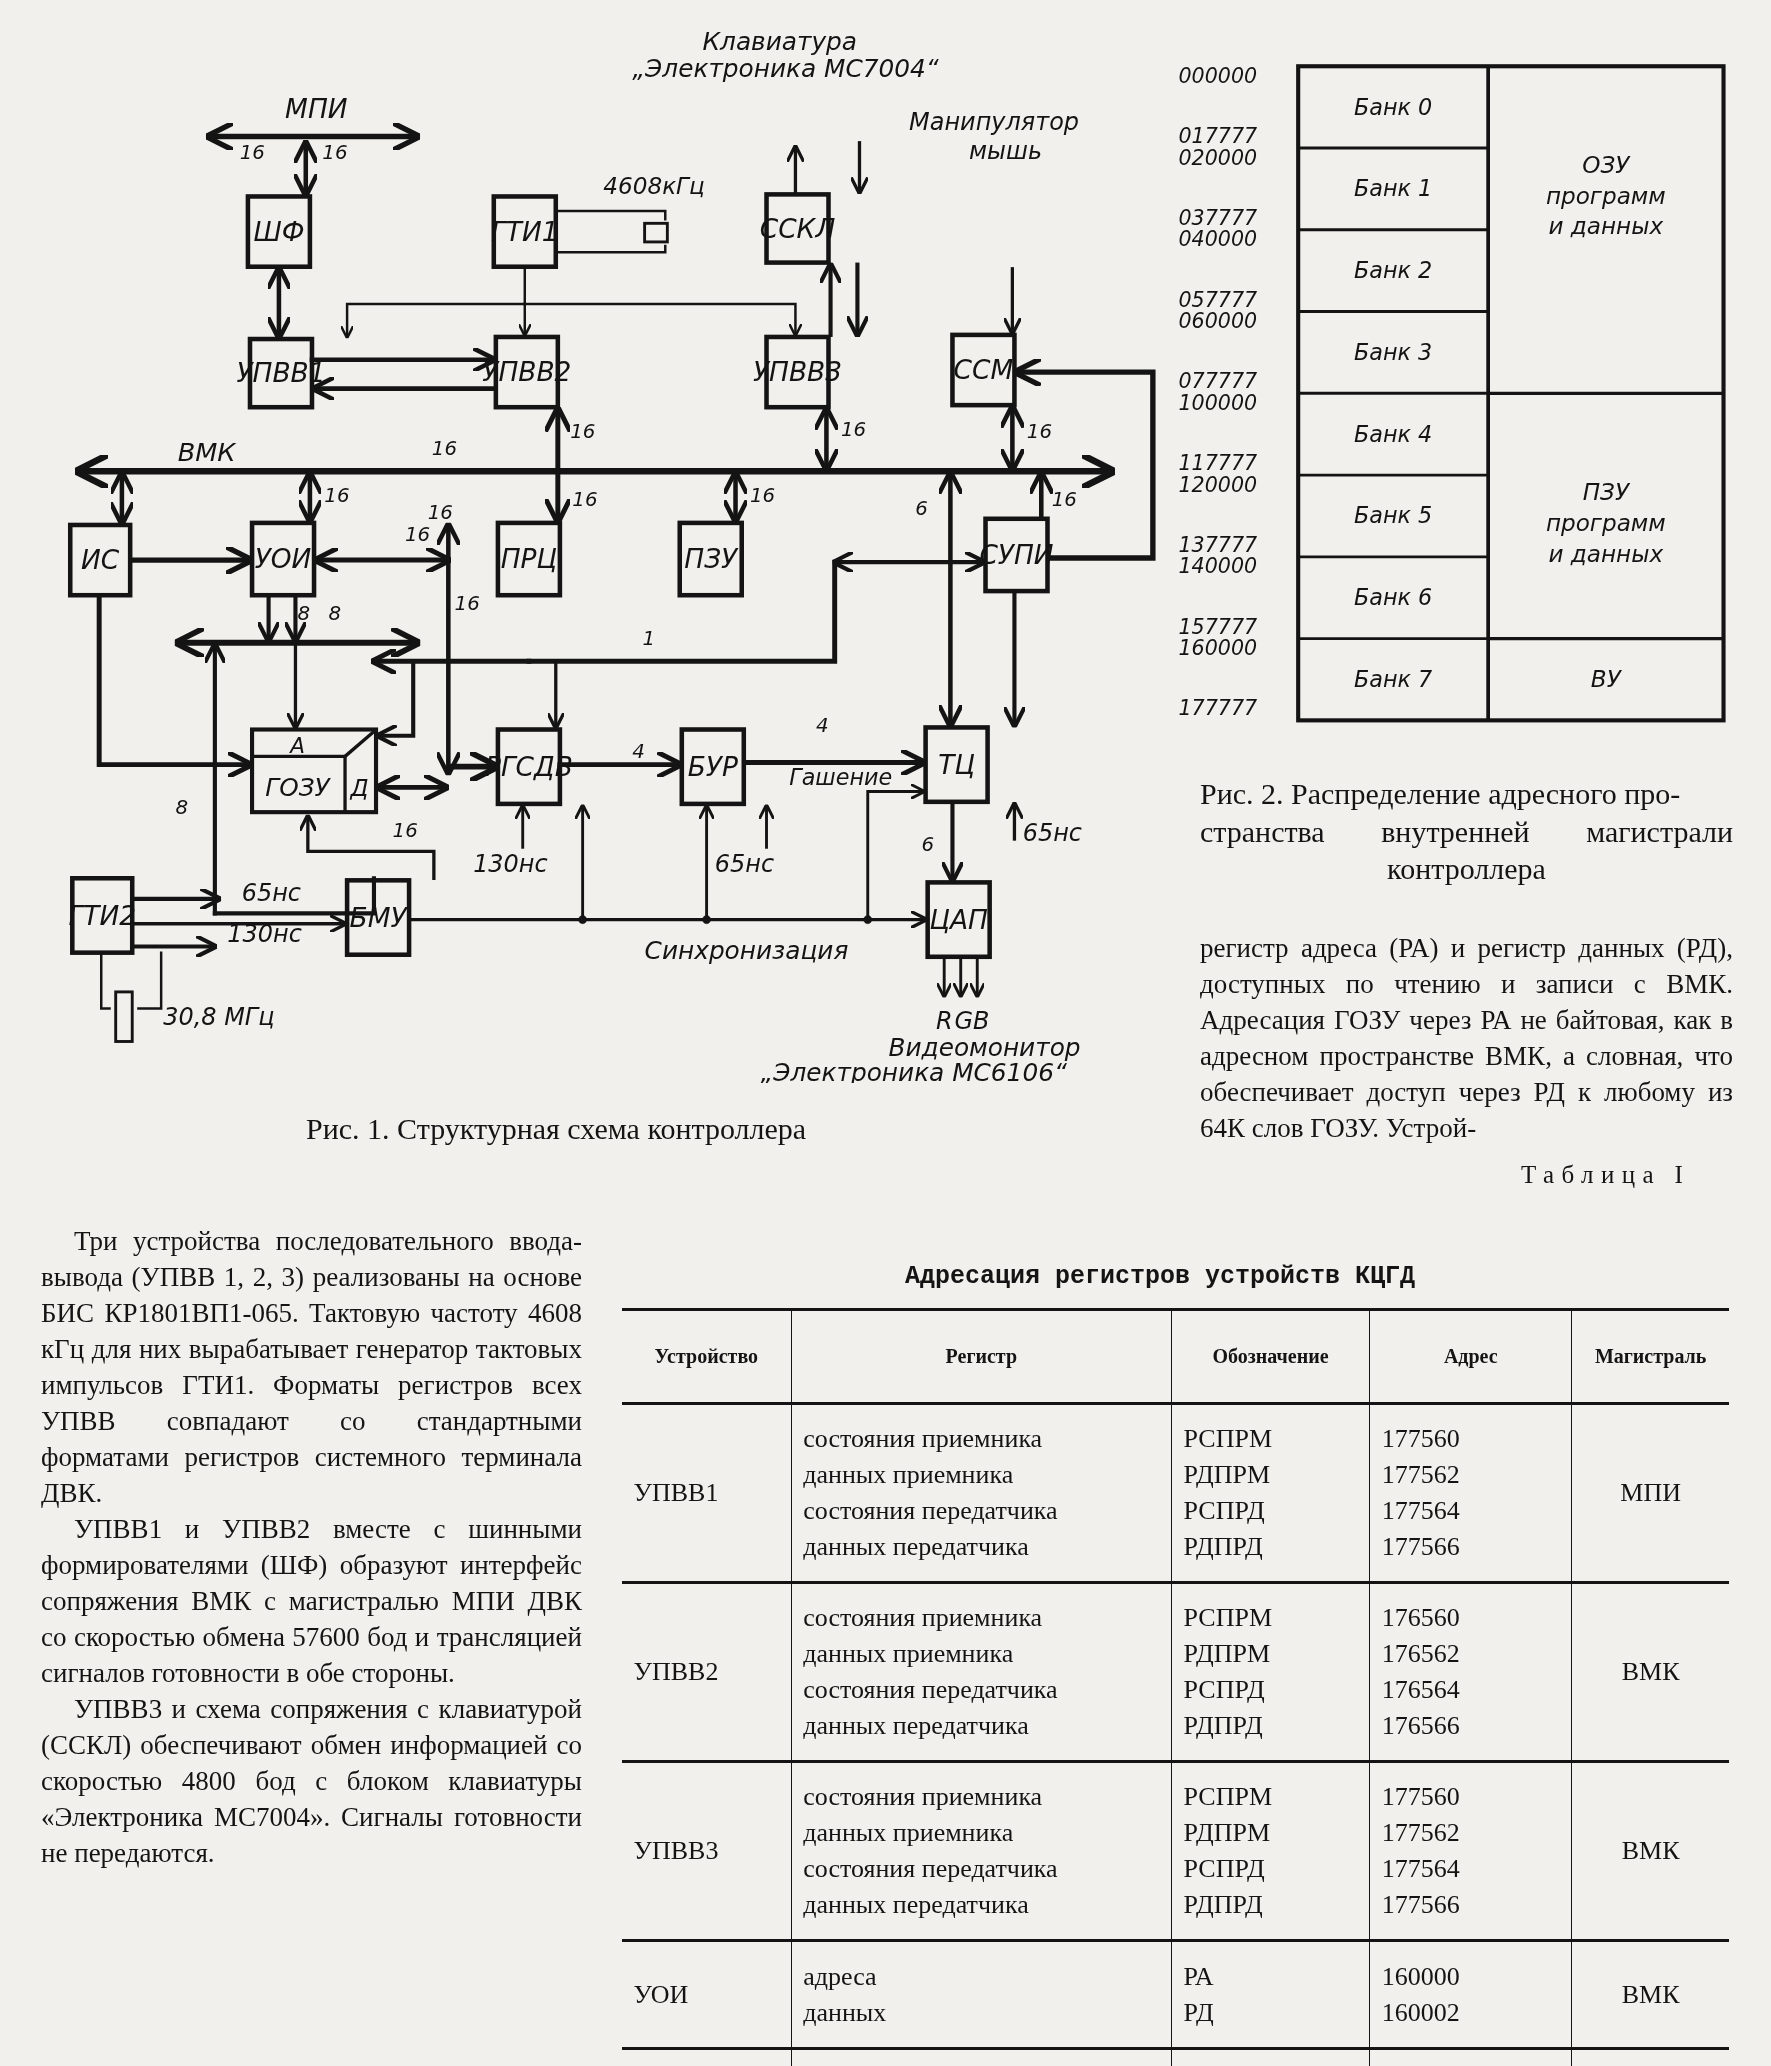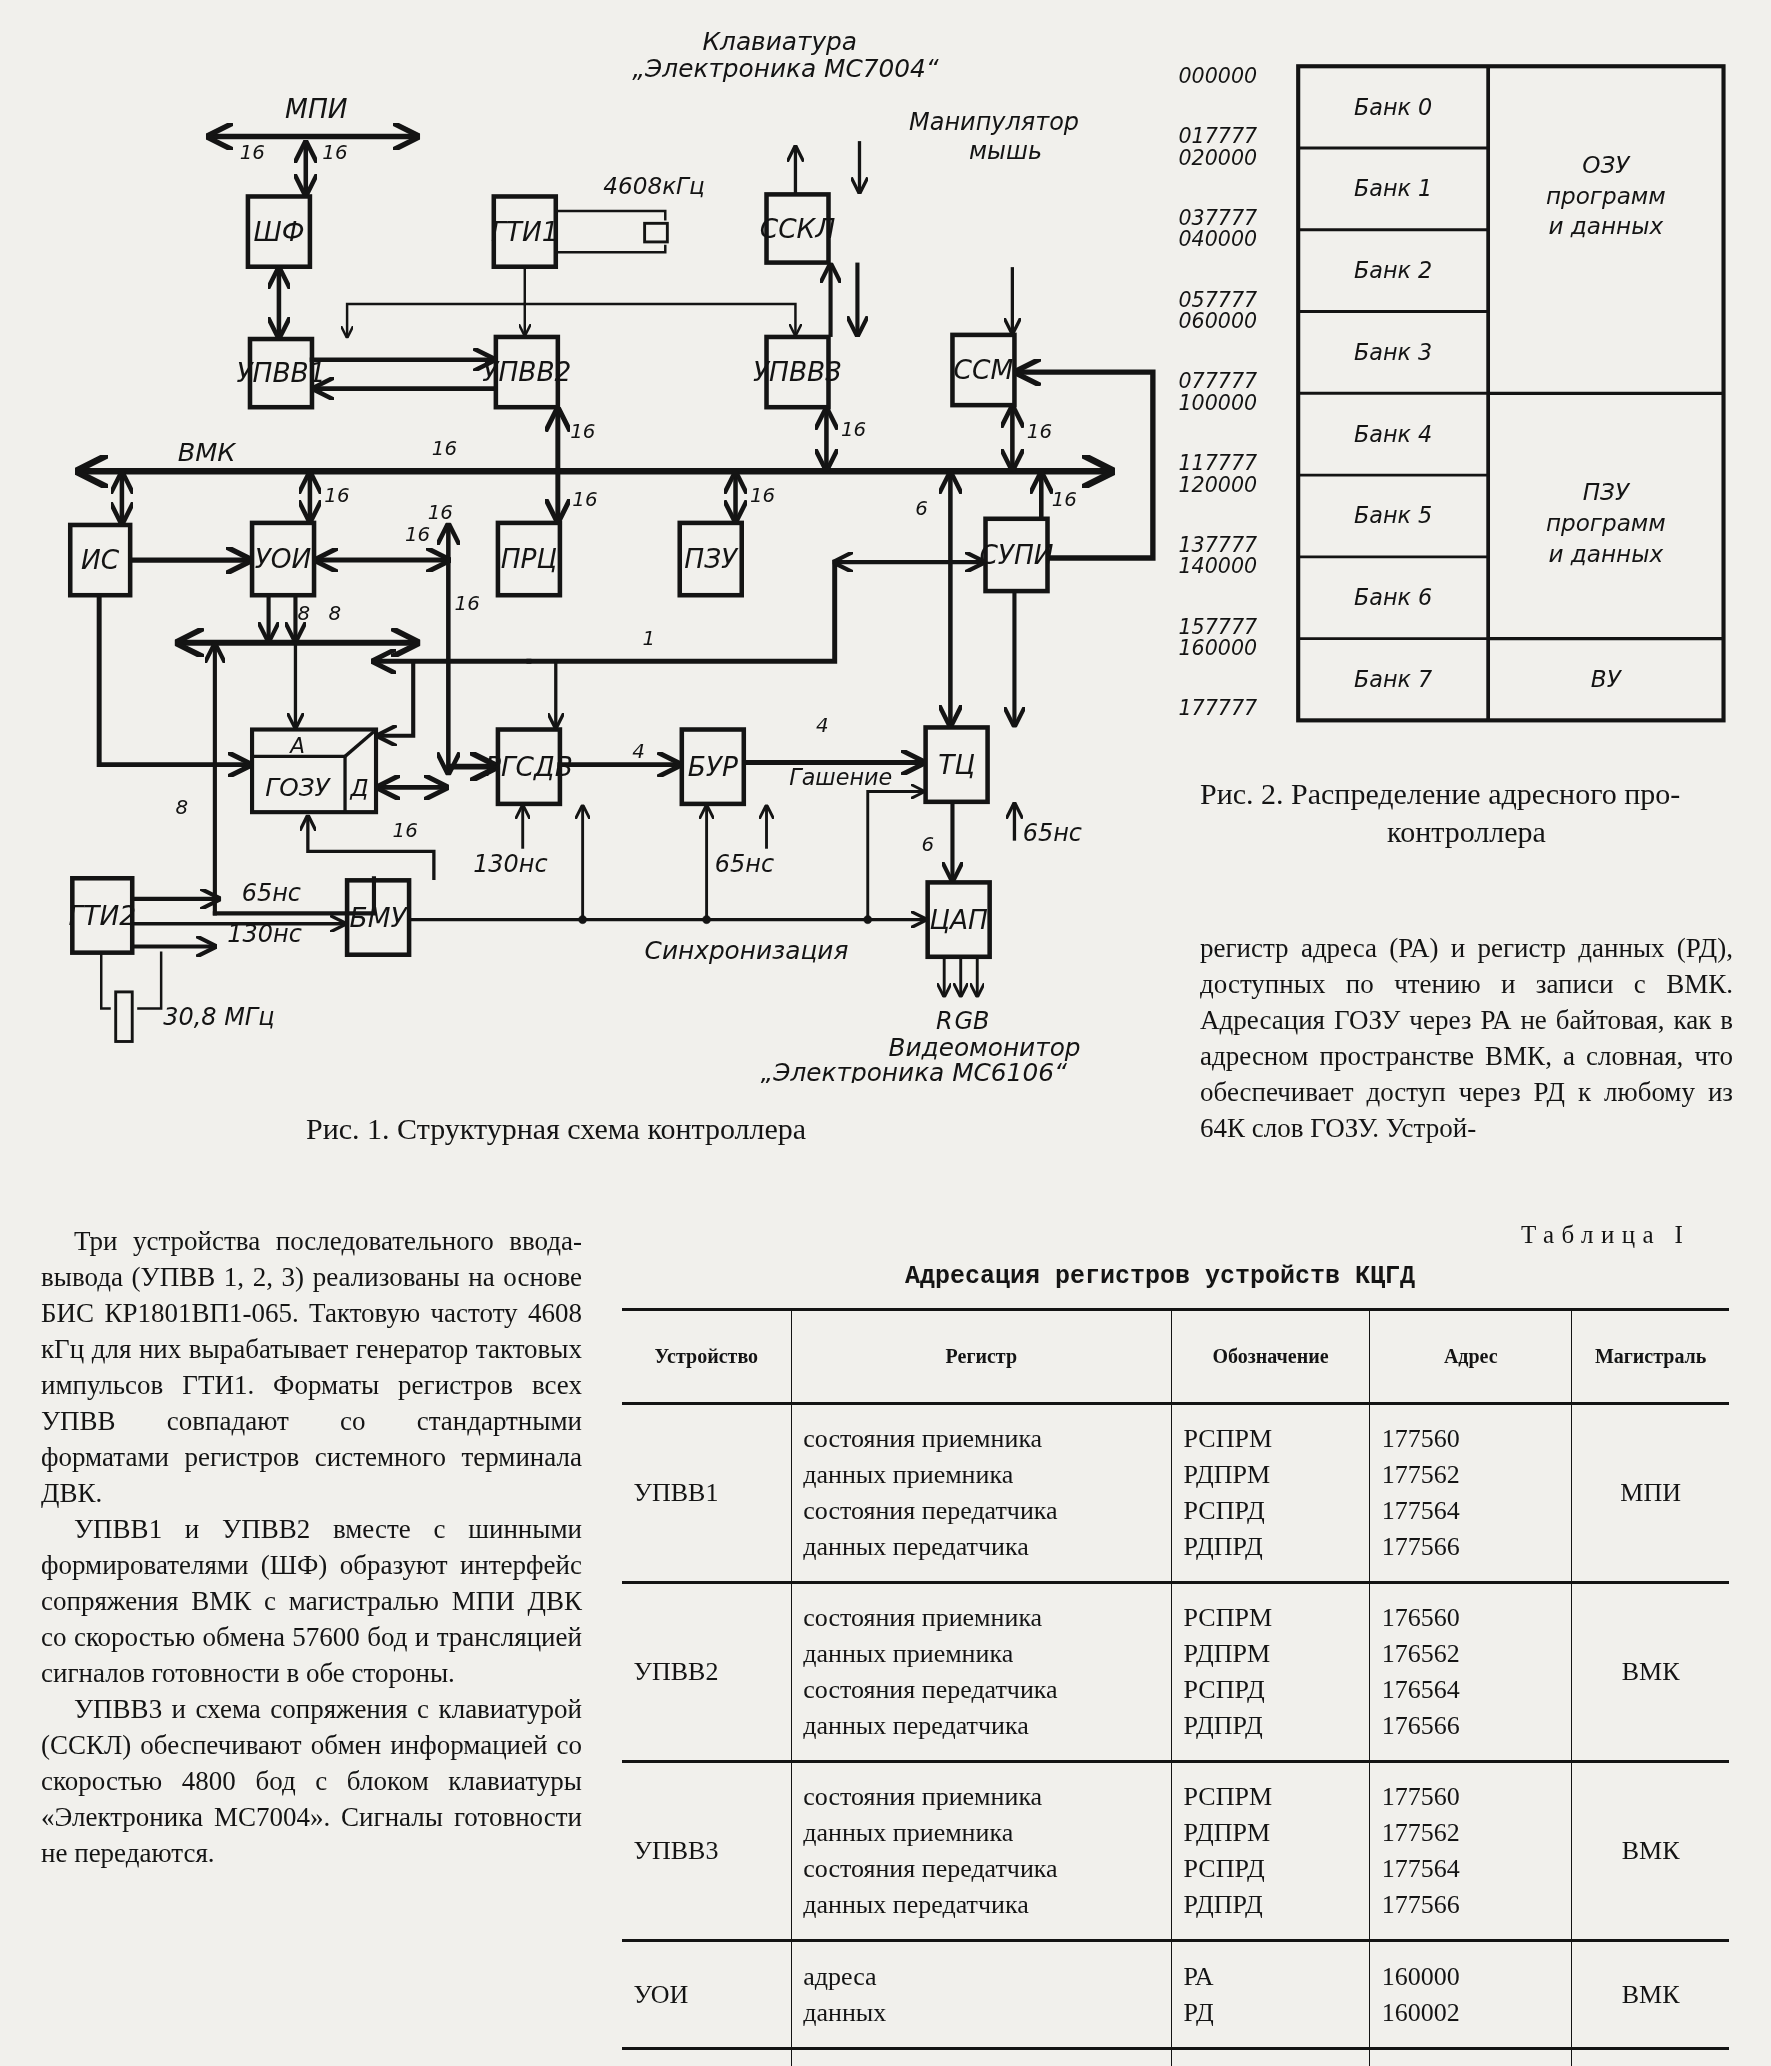--- a/index.html
+++ b/index.html
@@ -234,34 +234,35 @@
     <text x="1045" y="352.40000000000003" text-anchor="middle" font-size="56">программ</text>
     <text x="1045" y="427.40000000000003" text-anchor="middle" font-size="56">и данных</text>
     <text x="1045" y="1069.3999999999999" text-anchor="middle" font-size="56">ПЗУ</text>
     <text x="1045" y="1144.3999999999999" text-anchor="middle" font-size="56">программ</text>
     <text x="1045" y="1219.3999999999999" text-anchor="middle" font-size="56">и данных</text>
     <text x="1045" y="1523" text-anchor="middle" font-size="56">ВУ</text>
   </svg>
 
 <div class="abs caption" style="left:1200px;top:775px;width:533px;text-align:justify">
   <div>Рис. 2. Распределение адресного про-</div>
+  <div style="text-align-last:justify">странства внутренней магистрали</div>
   <div style="text-align:center">контроллера</div>
 </div>
 
 <div class="abs body-text" style="left:1200px;top:930px;width:533px">
   <p>регистр адреса (РА) и регистр данных (РД), доступных по чтению и записи с ВМК. Адресация ГОЗУ через РА не байтовая, как в адресном пространстве ВМК, а словная, что обеспечивает доступ через РД к любому из 64К слов ГОЗУ. Устрой-</p>
 </div>
 
 <div class="abs body-text" id="left-col" style="left:41px;top:1223px;width:541px">
     <p class="indent">Три устройства последовательного ввода-вывода (УПВВ 1, 2, 3) реализованы на основе БИС КР1801ВП1-065. Тактовую частоту 4608 кГц для них вырабатывает генератор тактовых импульсов ГТИ1. Форматы регистров всех УПВВ совпадают со стандартными форматами регистров системного терминала ДВК.</p>
     <p class="indent">УПВВ1 и УПВВ2 вместе с шинными формирователями (ШФ) образуют интерфейс сопряжения ВМК с магистралью МПИ ДВК со скоростью обмена 57600 бод и трансляцией сигналов готовности в обе стороны.</p>
     <p class="indent">УПВВ3 и схема сопряжения с клавиатурой (ССКЛ) обеспечивают обмен информацией со скоростью 4800 бод с блоком клавиатуры «Электроника МС7004». Сигналы готовности не передаются.</p>
   </div>
 
-<div class="abs tbl-label" style="left:1521px;top:1221px">Таблица I</div>
+<div class="abs tbl-label" style="left:1521px;top:1161px">Таблица I</div>
 <div class="abs tbl-title" style="left:905px;top:1262px">Адресация регистров устройств КЦГД</div>
 
 <table class="abs reg" id="tbl" style="left:622px;top:1308px;width:1107px">
   <colgroup>
       <col style="width:169px">
       <col style="width:380px">
       <col style="width:198px">
       <col style="width:202px">
       <col style="width:157px">
     </colgroup>

